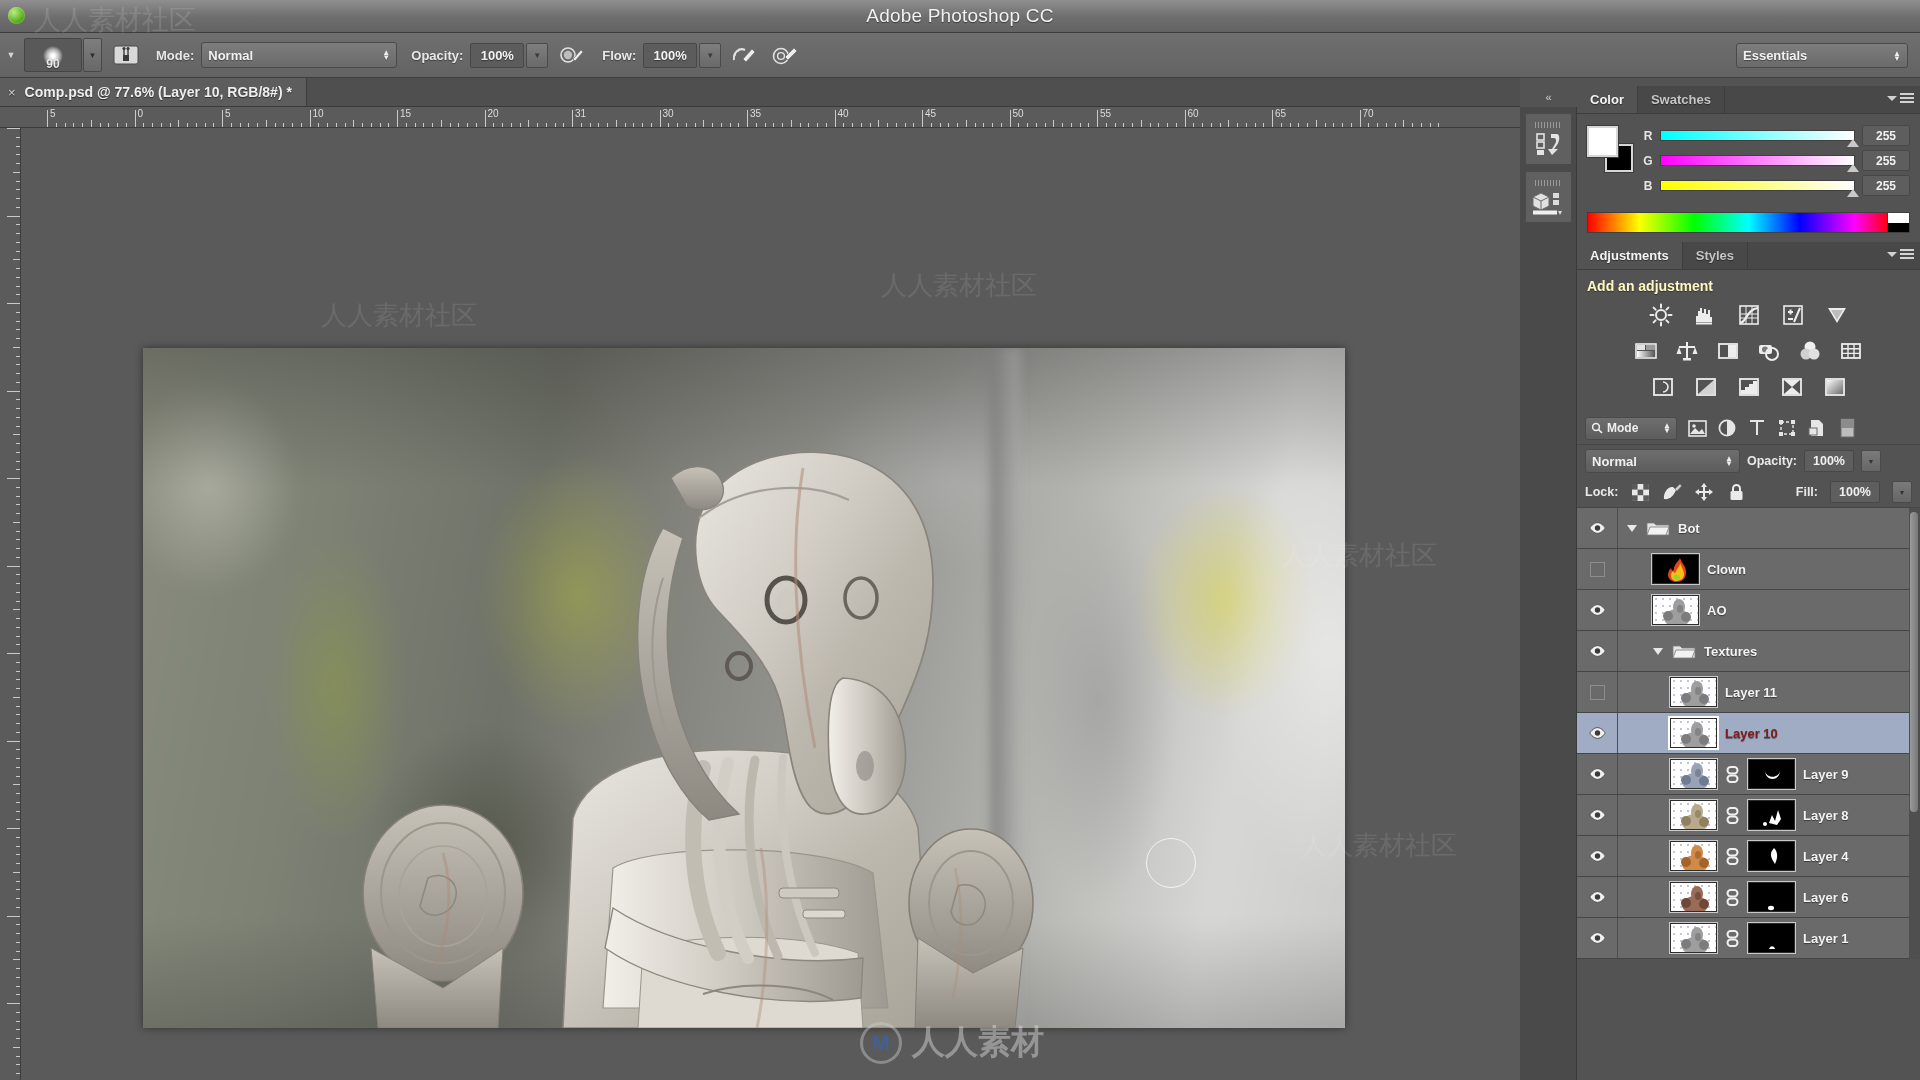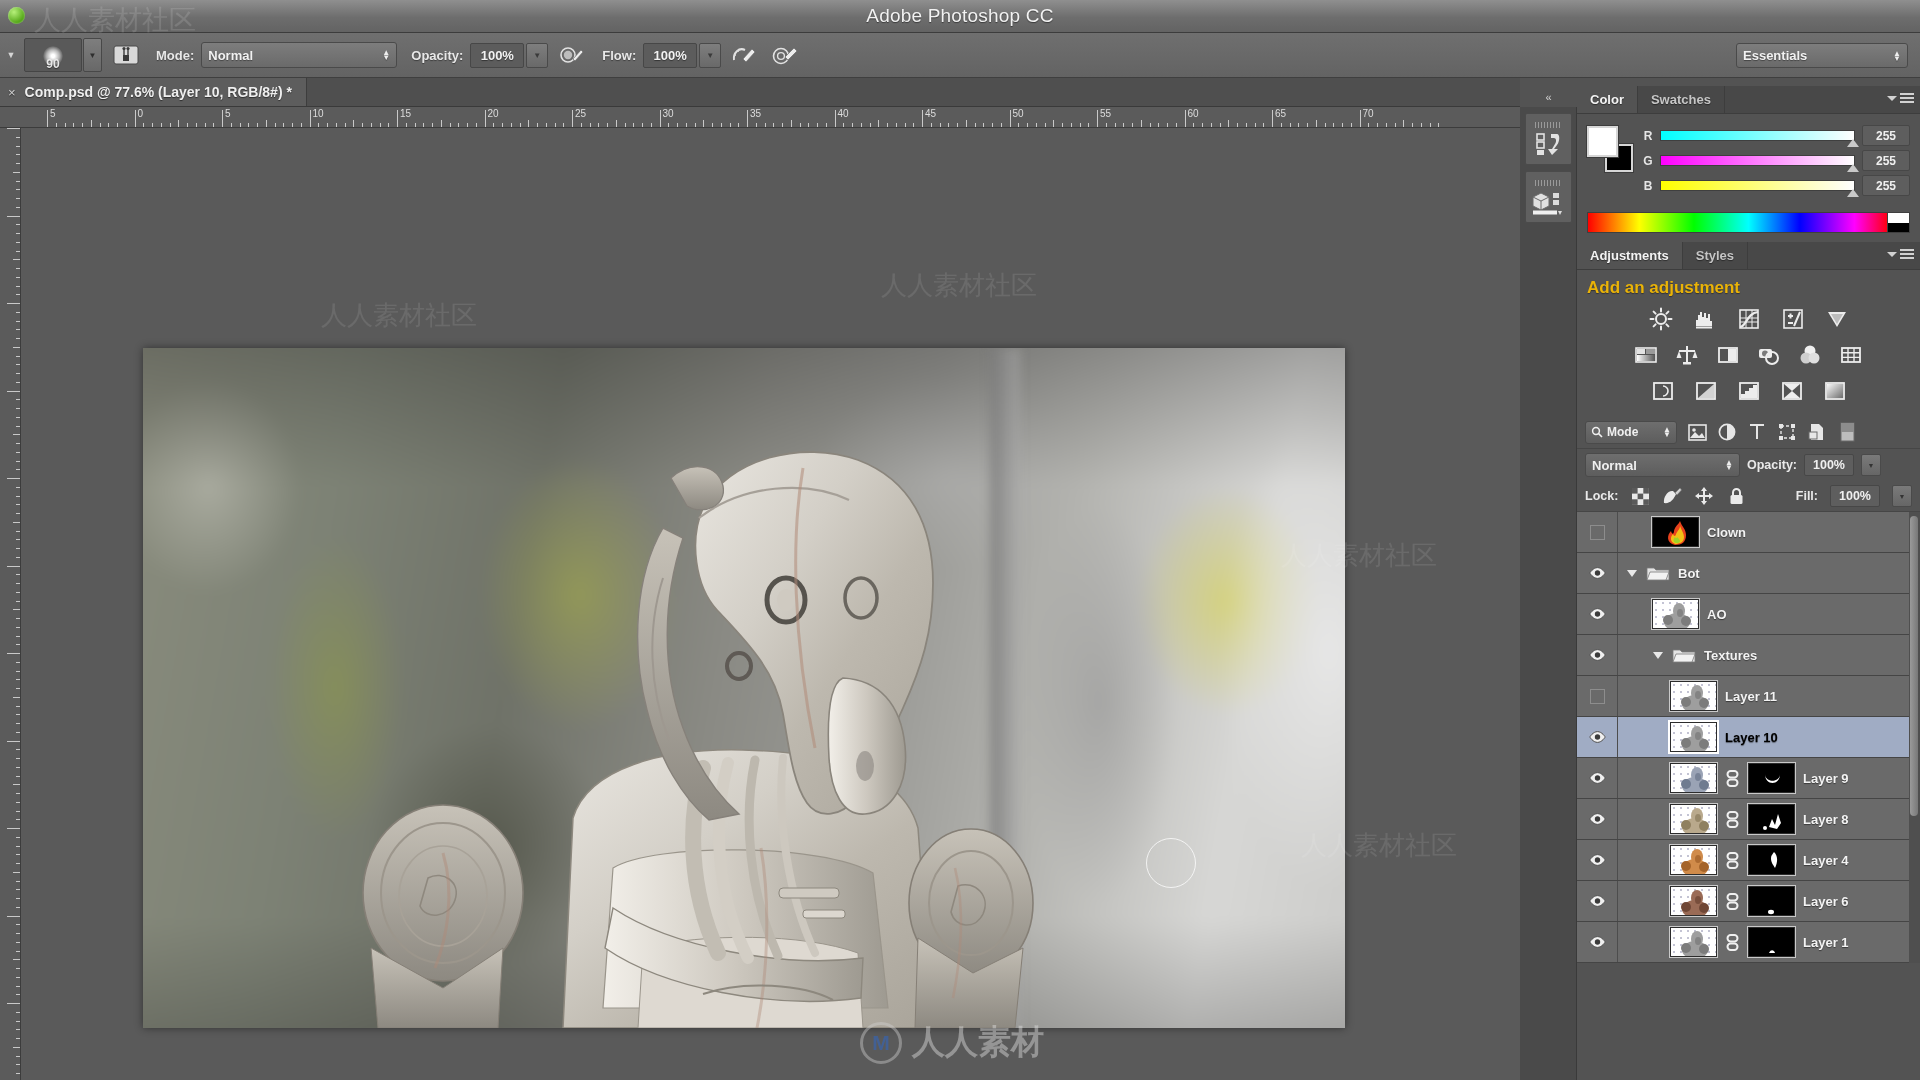--- a/index.html
+++ b/index.html
@@ -234,21 +234,21 @@
   .sval{width:48px;height:21px;background:#5e5e5e;border:1px solid #474747;border-radius:2px;
     display:flex;align-items:center;justify-content:center;font-size:12px;color:#f0f0f0;font-weight:bold;}
   #spectrum{
     height:21px;margin:6px 10px 9px 10px;border:1px solid #3f3f3f;
     background:linear-gradient(90deg,#ff0000,#ffff00 16%,#00ff00 33%,#00ffff 50%,#0000ff 66%,#ff00ff 83%,#ff0000 94%);
     position:relative;
   }
   #spectrum .bw{position:absolute;right:0;top:0;width:22px;height:100%;
     background:linear-gradient(180deg,#ffffff 50%,#000000 50%);border-left:1px solid #3f3f3f;}
   
-  #adj-title{padding:8px 10px 4px 10px;font-size:17px;font-weight:bold;color:#eab308;
+  #adj-title{padding:8px 10px 4px 10px;font-size:14px;font-weight:bold;color:#fef9c3;
     text-shadow:0 1px 1px rgba(0,0,0,.4);}
   .adj-row{display:flex;justify-content:center;gap:18px;padding:4px 0 6px;}
   .adj-ico{width:26px;height:26px;display:flex;align-items:center;justify-content:center;}
   
   #layers-filter{height:33px;display:flex;align-items:center;gap:10px;padding:0 8px;
     border-bottom:1px solid #464646;}
   #kind-select{
     height:23px;width:92px;background:linear-gradient(#6e6e6e,#5d5d5d);
     border:1px solid #4a4a4a;border-radius:3px;display:flex;align-items:center;
     justify-content:space-between;padding:0 5px;font-size:12px;font-weight:bold;color:#f0f0f0;
@@ -272,21 +272,21 @@
   .layer-row{
     height:41px;display:flex;align-items:center;
     border-bottom:1px solid #454545;background:#6a6a6a;position:relative;
   }
   .layer-row.selected{background:#a0acc4;}
   .eye-cell{width:41px;height:100%;display:flex;align-items:center;justify-content:center;
     border-right:1px solid #4d4d4d;}
   .eye-off{width:15px;height:15px;border:1px solid #8d8d8d;background:#6a6a6a;}
   .lr-body{flex:1;display:flex;align-items:center;gap:8px;padding-left:8px;height:100%;}
   .lr-name{font-size:13px;font-weight:bold;color:#f3f3f3;text-shadow:0 1px 1px rgba(0,0,0,.45);}
-  .layer-row.selected .lr-name{color:#000000;}
+  .layer-row.selected .lr-name{color:#7f1d1d;}
   .thumb{
     width:47px;height:30px;border:1px solid #2c2c2c;outline:1px solid #c9c9c9;
     position:relative;overflow:hidden;flex:none;
     background-image:
       radial-gradient(circle at 3px 3px, #c4c4d4 1.1px, transparent 1.2px),
       linear-gradient(#ffffff,#ffffff);
     background-size:7px 7px, 100% 100%;
   }
   .thumb.sel-ring{outline:2px solid #ffffff;}
   .mask{width:47px;height:30px;border:1px solid #2c2c2c;outline:1px solid #c9c9c9;
@@ -448,21 +448,21 @@
     <div class="rtick" style="left: 493.25px; height: 4px;"></div>
     <div class="rtick" style="left: 502px; height: 4px;"></div>
     <div class="rtick" style="left: 510.75px; height: 4px;"></div>
     <div class="rtick" style="left: 519.5px; height: 4px;"></div>
     <div class="rtick" style="left: 528.25px; height: 7px;"></div>
     <div class="rtick" style="left: 537px; height: 4px;"></div>
     <div class="rtick" style="left: 545.75px; height: 4px;"></div>
     <div class="rtick" style="left: 554.5px; height: 4px;"></div>
     <div class="rtick" style="left: 563.25px; height: 4px;"></div>
     <div class="rtick" style="left: 572px; height: 17px;"></div>
-    <div class="rlab" style="left: 575px;">25</div>
+    <div class="rlab" style="left: 575px;">31</div>
     <div class="rtick" style="left: 580.75px; height: 4px;"></div>
     <div class="rtick" style="left: 589.5px; height: 4px;"></div>
     <div class="rtick" style="left: 598.25px; height: 4px;"></div>
     <div class="rtick" style="left: 607px; height: 4px;"></div>
     <div class="rtick" style="left: 615.75px; height: 7px;"></div>
     <div class="rtick" style="left: 624.5px; height: 4px;"></div>
     <div class="rtick" style="left: 633.25px; height: 4px;"></div>
     <div class="rtick" style="left: 642px; height: 4px;"></div>
     <div class="rtick" style="left: 650.75px; height: 4px;"></div>
     <div class="rtick" style="left: 659.5px; height: 17px;"></div>
@@ -1087,49 +1087,49 @@
         </svg>
       </div>
       <div class="sm-lab" style="margin-left:auto;">Fill:</div>
       <div class="sm-field">100%</div>
       <div class="sm-drop">▼</div>
     </div>
 
     <div id="layer-list">
         <div class="layer-row">
           <div class="eye-cell">
+            <svg width="17" height="12" viewBox="0 0 17 12">
+              <path d="M8.5 0.6 C13 .6 16.2 6 16.2 6 C16.2 6 13 11.4 8.5 11.4 C4 11.4 .8 6 .8 6 C.8 6 4 .6 8.5 .6 Z" fill="#f0f0f0" stroke="#4d4d4d" stroke-width="1"></path>
+              <circle cx="8.5" cy="6" r="2.7" fill="#3b3b3b"></circle>
+            </svg>
+          </div>
+          <div class="lr-body">
+            <svg class="disc" width="11" height="9" viewBox="0 0 11 9">
+              <path d="M0.5 1 L10.5 1 L5.5 8 Z" fill="#e8e8e8"></path>
+            </svg>
+            <svg class="folder" viewBox="0 0 24 17">
+              <path d="M1 15 L1 3 L8 3 L10 5 L23 5 L23 15 Z" fill="#e4e4e4" stroke="#7a7a7a" stroke-width=".8"></path>
+              <path d="M1 15 L4 7 L23 7 L20 15 Z" fill="#f2f2f2" stroke="#7a7a7a" stroke-width=".8"></path>
+            </svg>
+            <span class="lr-name">Bot</span>
+          </div>
+        </div>
+        <div class="layer-row">
+          <div class="eye-cell">
             <div class="eye-off"></div>
           </div>
           <div class="lr-body">
             <span class="indent-1"></span>
             <span class="thumb"><svg viewBox="0 0 47 30" width="47" height="30">
                 <rect width="47" height="30" fill="#000"></rect>
                 <path d="M22 27 C13 25 14 17 18 13 C19 17 21 16 21 13 C22 8 26 6 27 3 C29 9 33 11 33 17 C33 24 29 27 22 27 Z" fill="#e8421c"></path>
                 <path d="M22 26 C17 24 17 19 20 16 C21 19 23 18 23 16 C25 12 27 11 27 8 C29 13 31 16 31 19 C31 24 27 26 22 26 Z" fill="#f2c016"></path>
                 <path d="M23 25 C20 24 20 21 22 19 C23 21 24 20 24 19 C26 21 27 22 27 23 C27 25 25 25 23 25 Z" fill="#9ed32a"></path>
               </svg></span>
             <span class="lr-name">Clown</span>
-          </div>
-        </div>
-        <div class="layer-row">
-          <div class="eye-cell">
-            <svg width="17" height="12" viewBox="0 0 17 12">
-              <path d="M8.5 0.6 C13 .6 16.2 6 16.2 6 C16.2 6 13 11.4 8.5 11.4 C4 11.4 .8 6 .8 6 C.8 6 4 .6 8.5 .6 Z" fill="#f0f0f0" stroke="#4d4d4d" stroke-width="1"></path>
-              <circle cx="8.5" cy="6" r="2.7" fill="#3b3b3b"></circle>
-            </svg>
-          </div>
-          <div class="lr-body">
-            <svg class="disc" width="11" height="9" viewBox="0 0 11 9">
-              <path d="M0.5 1 L10.5 1 L5.5 8 Z" fill="#e8e8e8"></path>
-            </svg>
-            <svg class="folder" viewBox="0 0 24 17">
-              <path d="M1 15 L1 3 L8 3 L10 5 L23 5 L23 15 Z" fill="#e4e4e4" stroke="#7a7a7a" stroke-width=".8"></path>
-              <path d="M1 15 L4 7 L23 7 L20 15 Z" fill="#f2f2f2" stroke="#7a7a7a" stroke-width=".8"></path>
-            </svg>
-            <span class="lr-name">Bot</span>
           </div>
         </div>
         <div class="layer-row">
           <div class="eye-cell">
             <svg width="17" height="12" viewBox="0 0 17 12">
               <path d="M8.5 0.6 C13 .6 16.2 6 16.2 6 C16.2 6 13 11.4 8.5 11.4 C4 11.4 .8 6 .8 6 C.8 6 4 .6 8.5 .6 Z" fill="#f0f0f0" stroke="#4d4d4d" stroke-width="1"></path>
               <circle cx="8.5" cy="6" r="2.7" fill="#3b3b3b"></circle>
             </svg>
           </div>
           <div class="lr-body">

